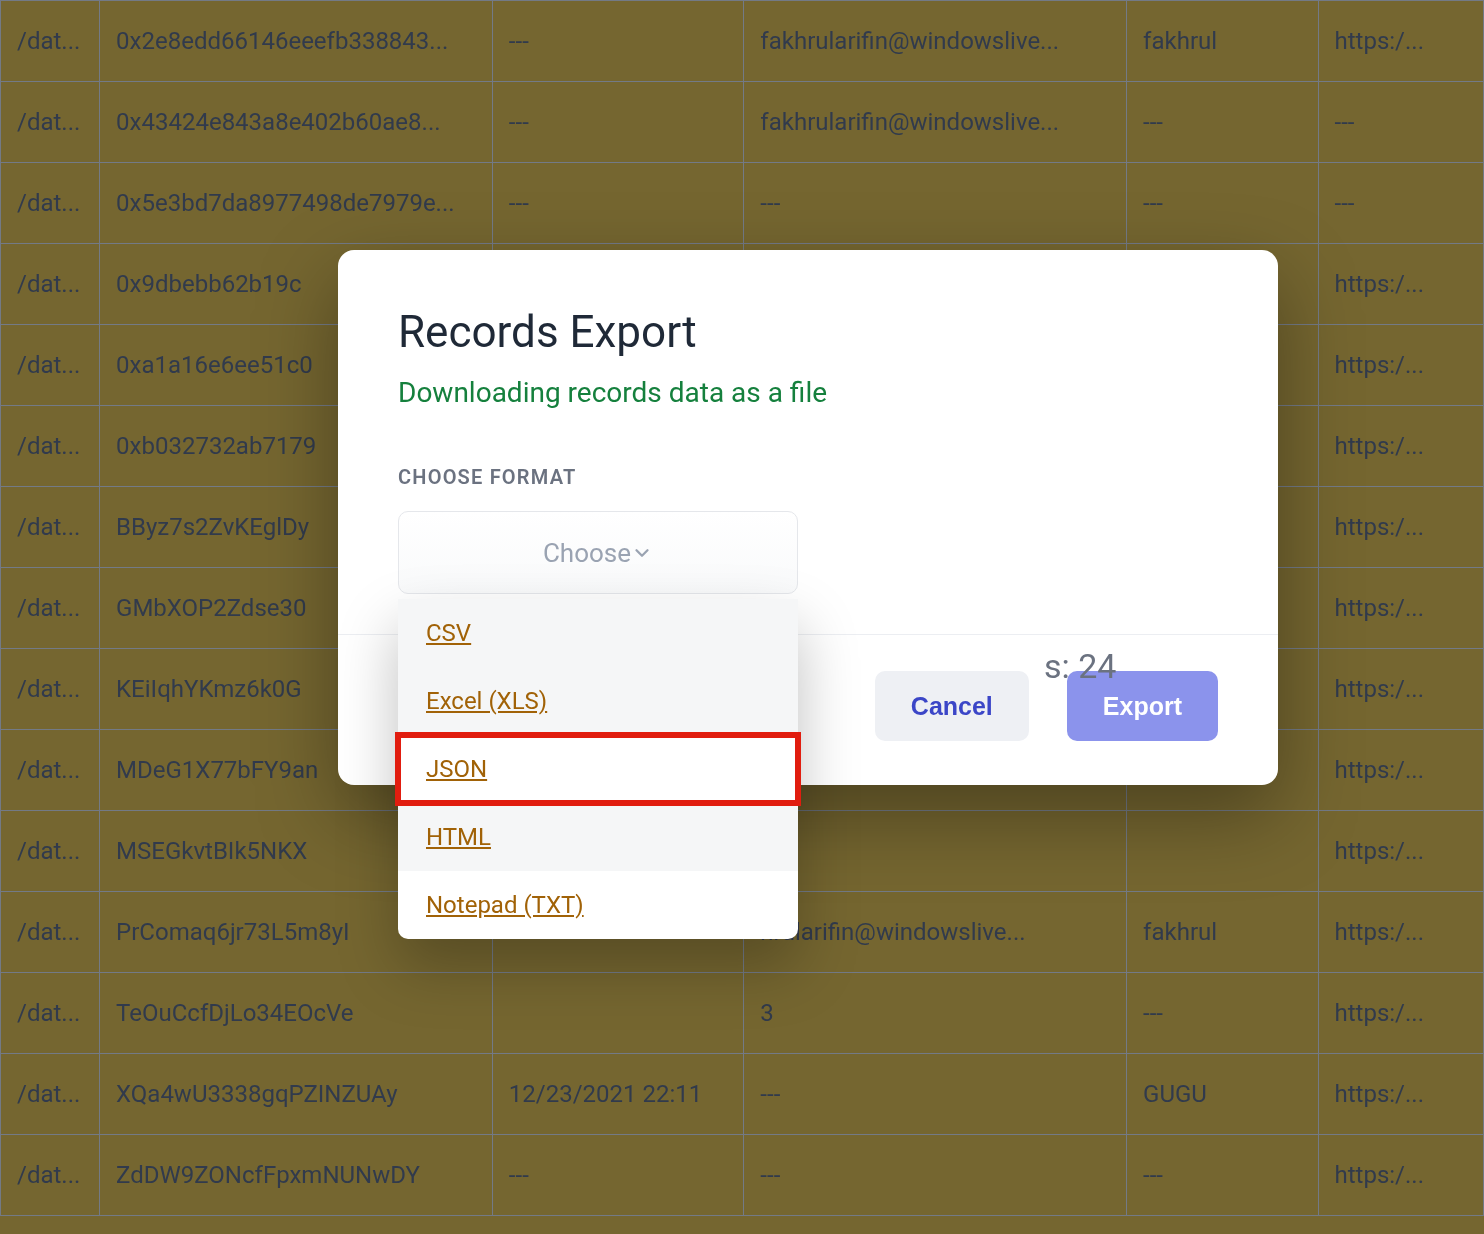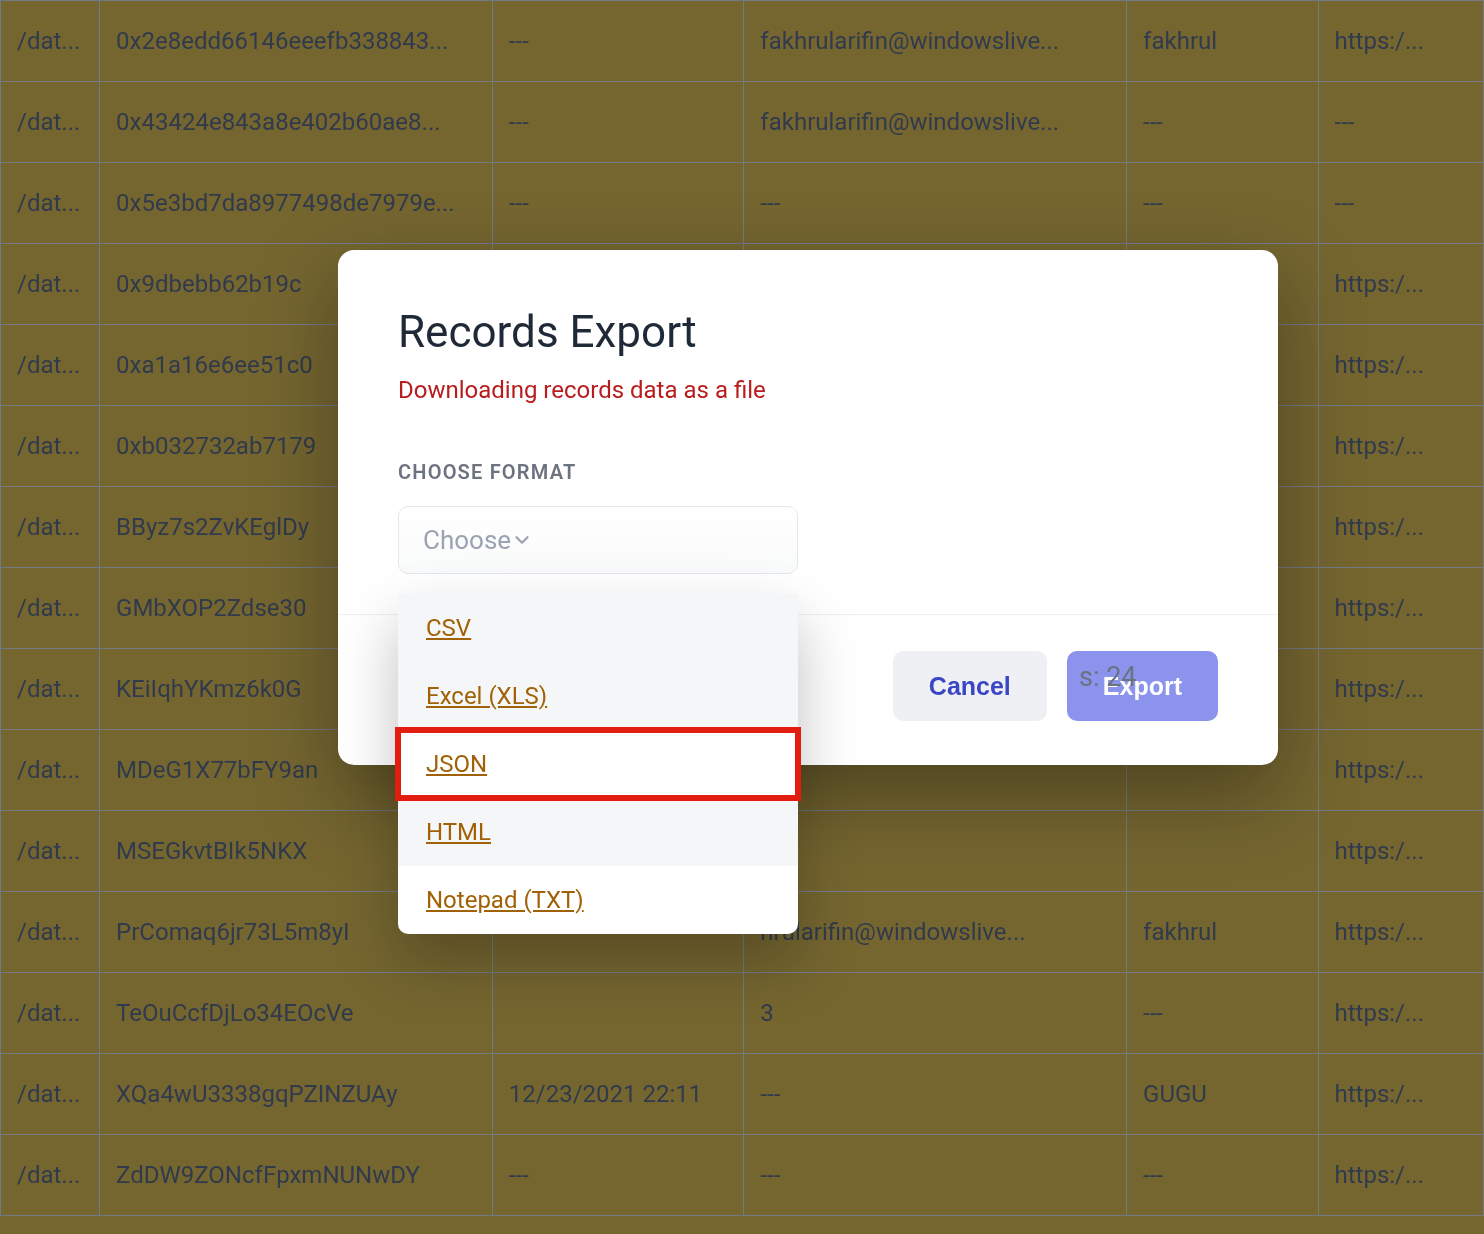--- a/index.html
+++ b/index.html
@@ -61,45 +61,45 @@
     .modal-body {
       padding: 56px 60px 40px 60px;
     }
     .modal-title {
       font-size: 44px;
       font-weight: 400;
       color: #1f2937;
       margin-bottom: 18px;
     }
     .modal-subtitle {
-      font-size: 24px;
-      color: #b91c1c;
+      font-size: 28px;
+      color: #15803d;
       margin-bottom: 56px;
     }
     .section-label {
       font-size: 20px;
       font-weight: 600;
       letter-spacing: 0.06em;
       color: #6b7280;
       text-transform: uppercase;
       margin-bottom: 22px;
     }
     .select-wrap {
       position: relative;
       width: 400px;
     }
     .select-box {
       width: 100%;
-      height: 68px;
+      height: 83px;
       border: 1px solid #e5e7eb;
       background: linear-gradient(#ffffff, #f9fafb);
       border-radius: 10px;
       display: flex;
       align-items: center;
-      justify-content: flex-start;
+      justify-content: center;
       padding: 0 24px;
       cursor: pointer;
     }
     .select-placeholder {
       font-size: 26px;
       color: #9aa3b2;
     }
     .chevron {
       width: 22px;
       height: 22px;
@@ -131,33 +131,32 @@
     .dropdown-item.alt { background: #f5f6f7; }
     .dropdown-item.highlight {
       outline: 6px solid #e11d0f;
       outline-offset: -3px;
       z-index: 5;
       align-items: center;
     }
     
     .columns-info {
       position: absolute;
-      left: 741px;
+      left: 706px;
       top: 396px;
-      font-size: 27px;
+      font-size: 34px;
       color: #6b7280;
-      margin-top: 15px;
     }
     
     .modal-footer {
       border-top: 1px solid #eceef2;
       padding: 36px 60px 44px;
       display: flex;
       justify-content: flex-end;
-      gap: 20px;
+      gap: 38px;
     }
     .btn {
       height: 70px;
       padding: 0 36px;
       border-radius: 10px;
       font-size: 25px;
       font-weight: 600;
       border: none;
       cursor: pointer;
       display: flex;

